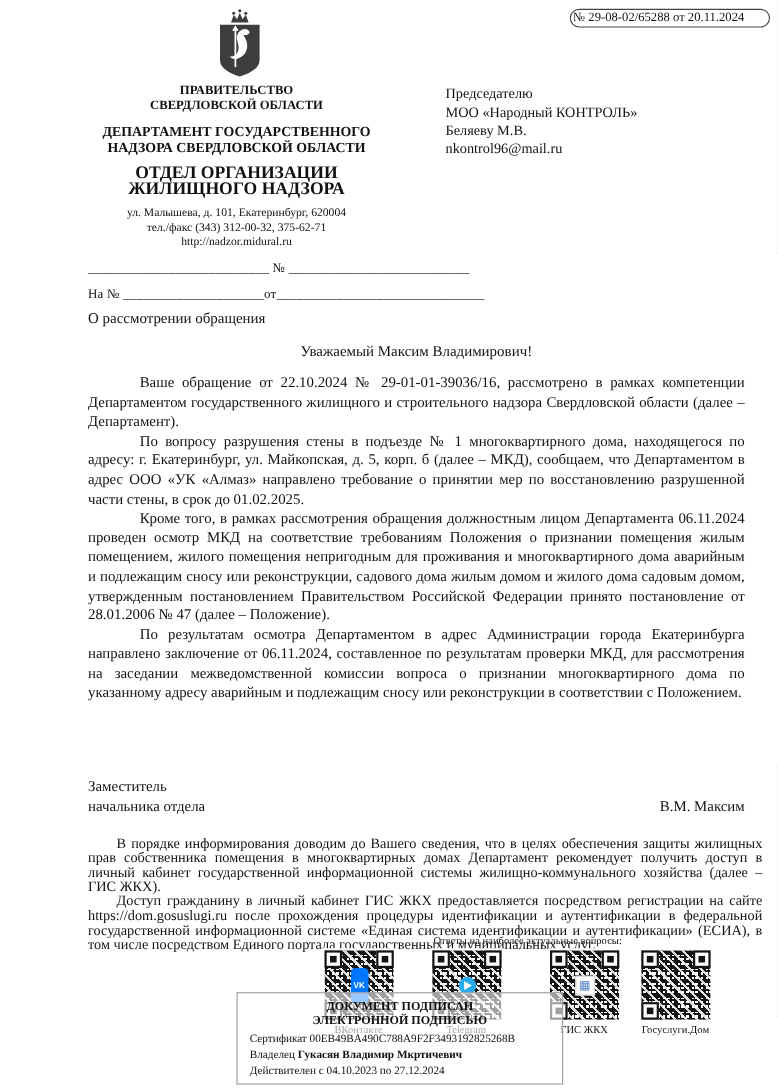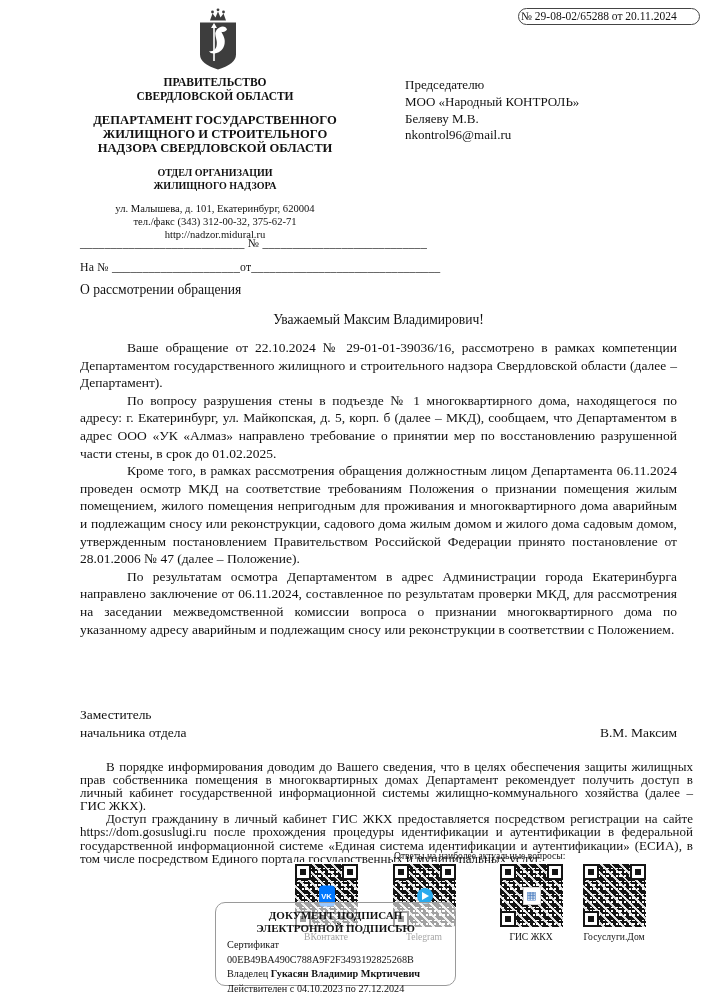--- a/index.html
+++ b/index.html
@@ -14,21 +14,21 @@
     position:absolute; top:8px; left:518px; width:182px; box-sizing:border-box;
     border:1.3px solid #444; border-radius:10px; text-align:left;
     font-size:11.5px; padding:1px 2px 2px;
   }
   
   .emblem{position:absolute; top:7px; left:190px; width:56px; height:64px;}
   
   .lh{position:absolute; top:76px; left:76px; width:278px; text-align:center;}
   .lh-gov{font-weight:bold; font-size:11.5px; line-height:13.5px;}
   .lh-dept{font-weight:bold; font-size:12.6px; line-height:14.2px; margin-top:10px;}
-  .lh-div{font-weight:bold; font-size:10px; line-height:13.5px; margin-top:10px;}
+  .lh-div{font-weight:bold; font-size:16px; line-height:13.5px; margin-top:10px;}
   .lh-addr{font-size:10.6px; line-height:13.2px; margin-top:9px;}
   
   .recipient{position:absolute; top:77px; left:405px; font-size:13px; line-height:16.8px;}
   
   .reflines{position:absolute; top:237px; left:80px; font-size:11.8px; line-height:12px; letter-spacing:.2px;}
   .reflines .rl2{margin-top:12px;}
   
   .subject{position:absolute; top:282px; left:80px; font-size:13.6px;}
   
   .salutation{position:absolute; top:312px; left:80px; width:597px; text-align:center; font-size:13.6px;}
@@ -47,29 +47,29 @@
   .qrtitle{position:absolute; top:850px; left:394px; font-size:9.6px;}
   .qr{position:absolute; top:864px; width:63px; height:63px; background:
       repeating-linear-gradient(45deg, rgba(255,255,255,.85) 0 2px, transparent 2px 7px),
       repeating-linear-gradient(0deg, #141414 0 2px, transparent 2px 4px, #141414 4px 6px, transparent 6px 7px, #141414 7px 11px, transparent 11px 13px),
       repeating-linear-gradient(90deg, #141414 0 2px, #fff 2px 4px, #141414 4px 7px, #fff 7px 9px, #141414 9px 10px, #fff 10px 13px);
       outline:2px solid #fff;}
   .qr .f{position:absolute; width:12px; height:12px; border:2.6px solid #141414; background:#fff;}
   .qr .f::after{content:""; position:absolute; inset:2.6px; background:#141414;}
   .qr .tl{top:0;left:0}.qr .tr{top:0;right:0}.qr .bl{bottom:0;left:0}
   .qr-ic{position:absolute; top:50%; left:50%; transform:translate(-50%,-50%); display:flex; align-items:center; justify-content:center;}
-  .ic-vk{width:16px;height:21px;border-radius:4px;background:#0077ff;color:#fff;font-family:"Liberation Sans",sans-serif;font-weight:bold;font-size:7.5px;}
+  .ic-vk{width:16px;height:32px;border-radius:4px;background:#0077ff;color:#fff;font-family:"Liberation Sans",sans-serif;font-weight:bold;font-size:7.5px;}
   .ic-tg{width:16px;height:16px;border-radius:50%;background:#2aabee;}
   .ic-tg i{display:block;width:0;height:0;border-left:7px solid #fff;border-top:4px solid transparent;border-bottom:4px solid transparent;margin-left:2px;}
   .ic-gis{width:16px;height:16px;background:#fff;border:1px solid #d5d5d5;color:#4d7fc0;font-size:11px;font-family:"DejaVu Sans",sans-serif;}
   .qrlabel{position:absolute; top:931px; font-size:9.6px; text-align:center; width:110px; z-index:1;}
   
   .stamp{
-    position:absolute; top:902px; left:215px; width:241px; height:84px; box-sizing:border-box;
-    border:1.5px solid #9a9a9a; border-radius:10px; background:rgba(255,255,255,.6); z-index:5;
+    position:absolute; top:902px; left:215px; width:297px; height:84px; box-sizing:border-box;
+    border:1.5px solid #9a9a9a; border-radius:0; background:rgba(255,255,255,.6); z-index:5;
   }
   .stamp-title{text-align:center; font-weight:bold; font-size:11px; line-height:13px; margin-top:6px;}
   .stamp-body{margin:3px 0 0 11px; font-size:10.2px; line-height:14.6px;}
   .b{font-weight:bold;}
 </style>
 </head>
 <body>
 
 <div class="page">
 
@@ -94,21 +94,20 @@
     </svg>
   </div>
 
   <div class="lh">
     <div class="lh-gov">
       <div>ПРАВИТЕЛЬСТВО</div>
       <div>СВЕРДЛОВСКОЙ ОБЛАСТИ</div>
     </div>
     <div class="lh-dept">
       <div>ДЕПАРТАМЕНТ ГОСУДАРСТВЕННОГО</div>
-      <div>ЖИЛИЩНОГО И СТРОИТЕЛЬНОГО</div>
       <div>НАДЗОРА СВЕРДЛОВСКОЙ ОБЛАСТИ</div>
     </div>
     <div class="lh-div">
       <div>ОТДЕЛ ОРГАНИЗАЦИИ</div>
       <div>ЖИЛИЩНОГО НАДЗОРА</div>
     </div>
     <div class="lh-addr">
       <div>ул. Малышева, д. 101, Екатеринбург, 620004</div>
       <div>тел./факс (343) 312-00-32, 375-62-71</div>
       <div>http://nadzor.midural.ru</div>

